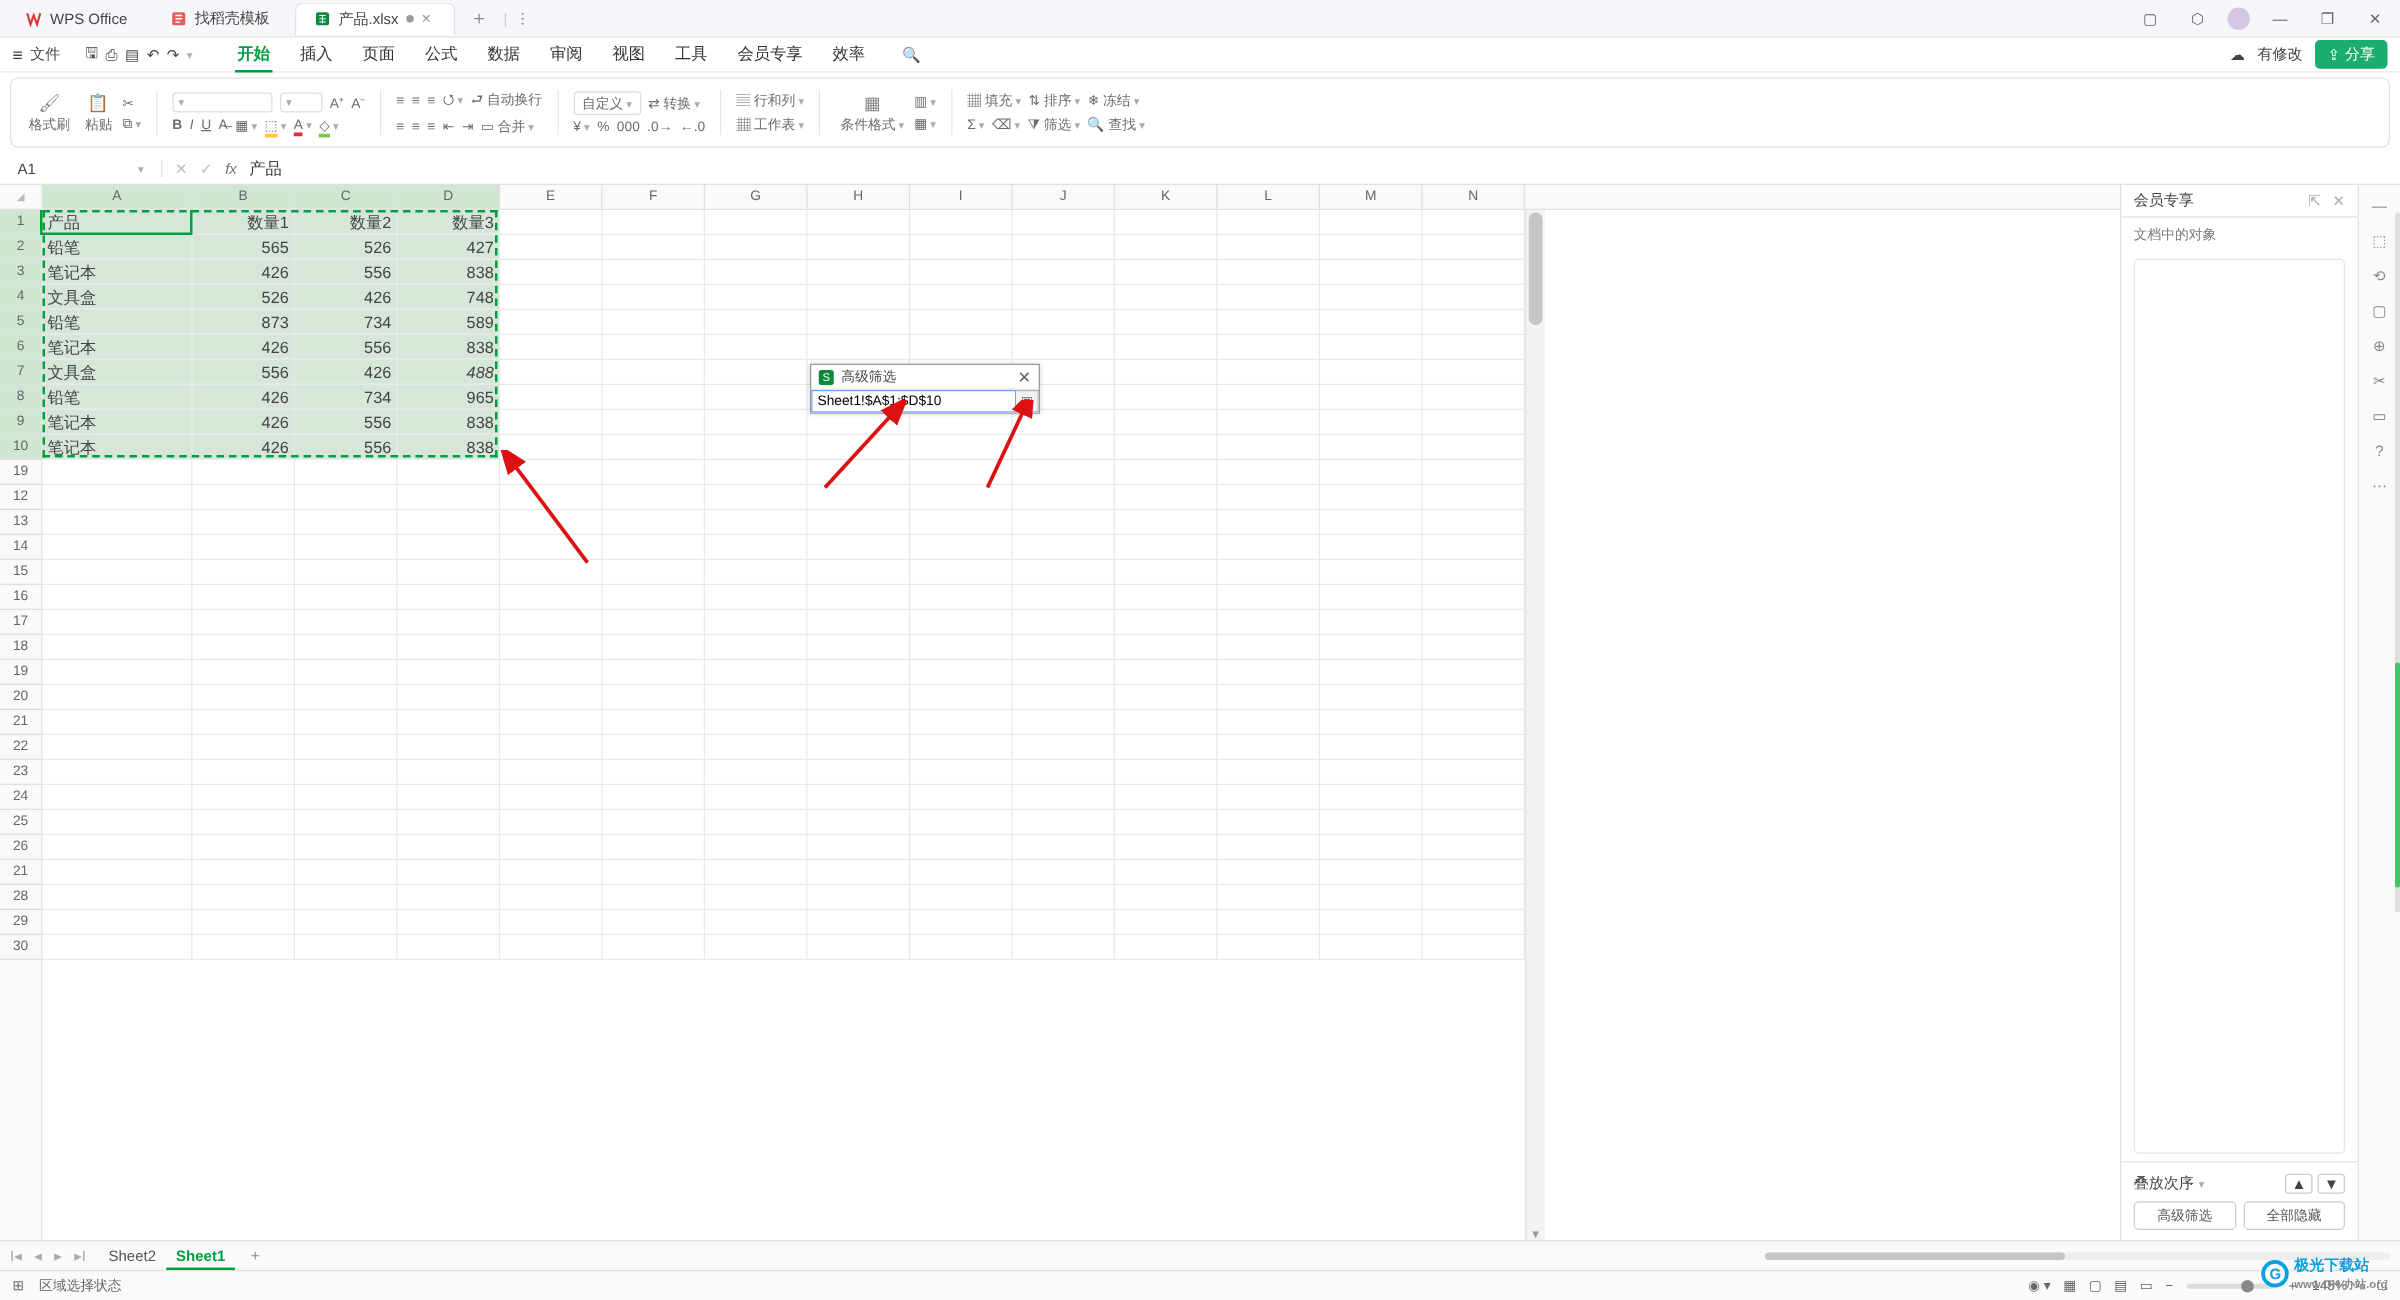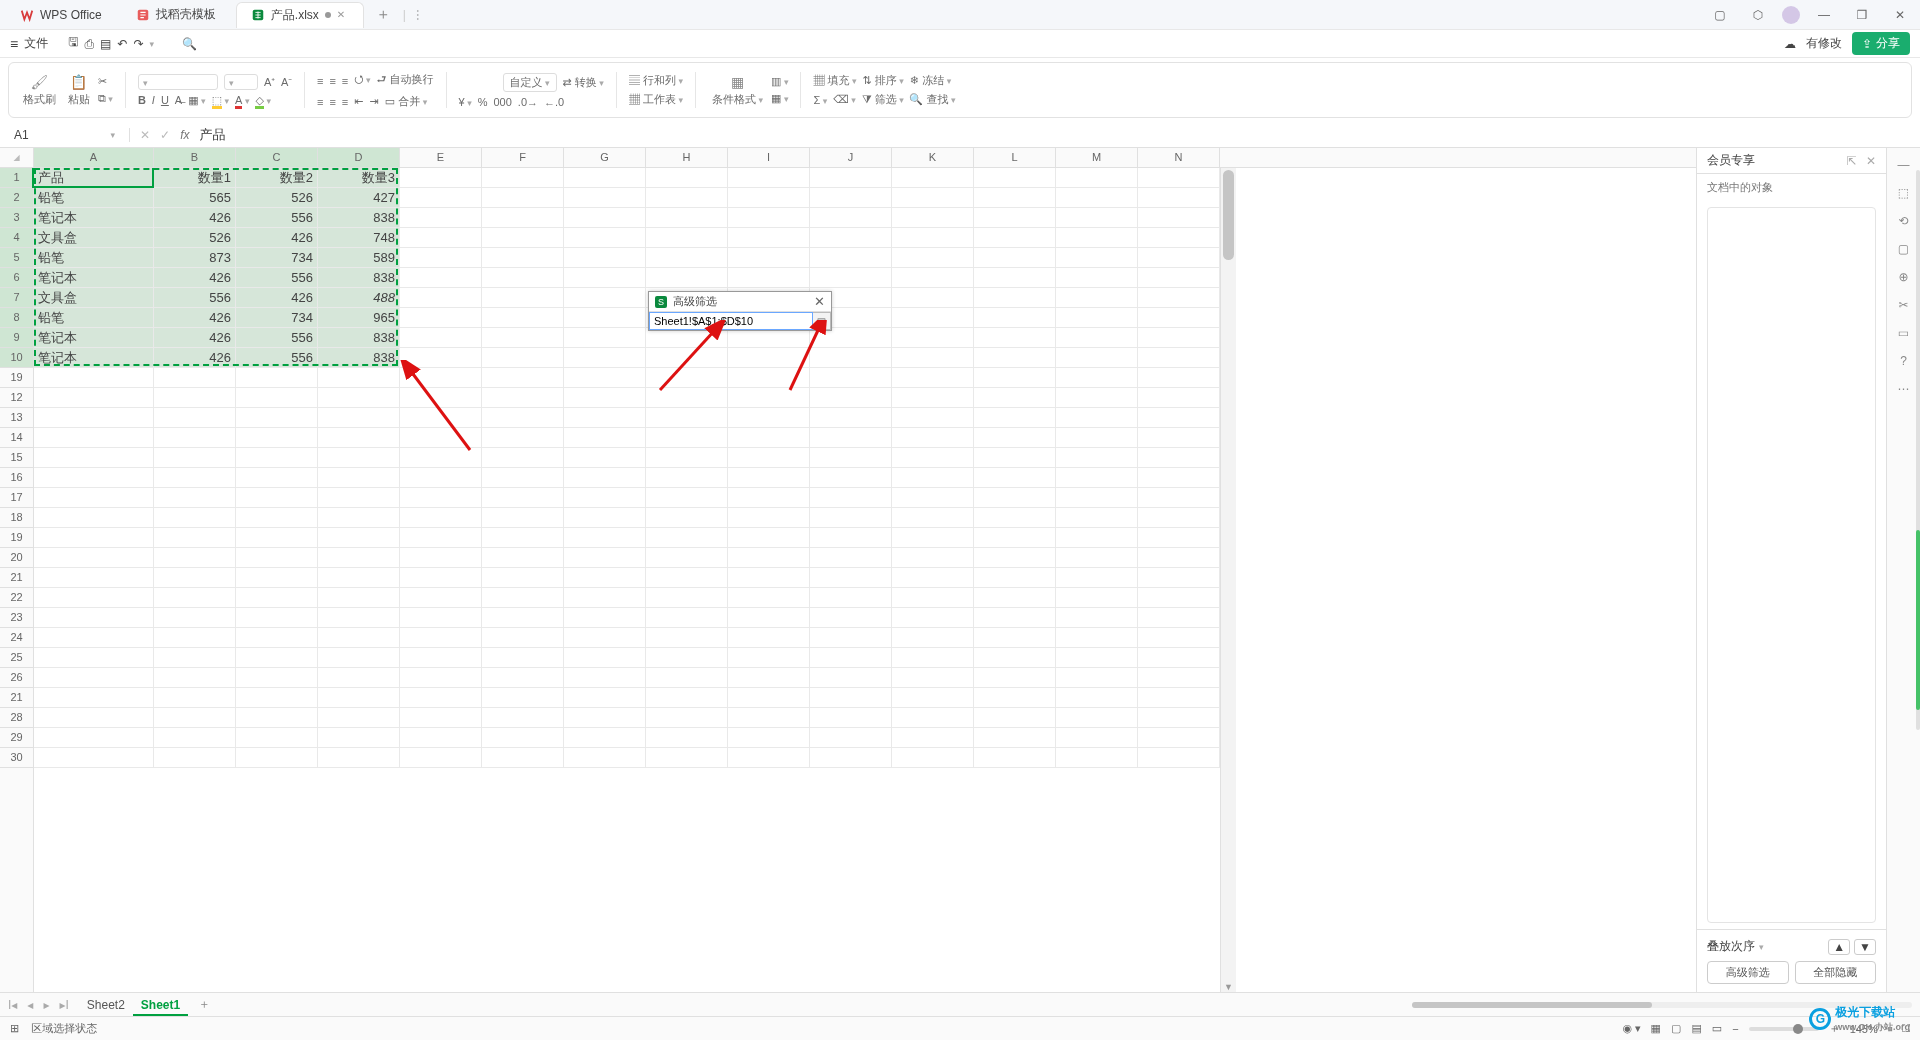--- a/index.html
+++ b/index.html
@@ -164,20 +164,32 @@
     <span style="font-size:14px;">≡</span>
     <span>文件</span>
     <span style="width:8px;"></span>
     <span>🖫</span>
     <span>⎙</span>
     <span>▤</span>
     <span>↶</span>
     <span>↷</span>
     <span style="font-size:9px;color:#aaa;">▾</span>
   </div>
+  <div class="rtabs" id="rtabs">
+      <span class="rtab active">开始</span>
+      <span class="rtab">插入</span>
+      <span class="rtab">页面</span>
+      <span class="rtab">公式</span>
+      <span class="rtab">数据</span>
+      <span class="rtab">审阅</span>
+      <span class="rtab">视图</span>
+      <span class="rtab">工具</span>
+      <span class="rtab">会员专享</span>
+      <span class="rtab">效率</span>
+    </div>
   <span style="margin-left:14px;color:#888;">🔍</span>
   <div class="right">
     <span>☁</span>
     <span>有修改</span>
     <div class="share-btn">
       <span>⇪</span>
       <span>分享</span>
     </div>
   </div>
 </div>
@@ -235,21 +247,21 @@
         <span>⇤</span>
         <span>⇥</span>
         <span class="dd">▭ <span>合并</span></span>
       </div>
     </div>
   </div>
   <div class="rsep"></div>
   <div class="rgroup">
     <div class="rrowcol">
       <div class="rrow">
-        <span class="dd" style="border:1px solid #ddd;padding:1px 6px;border-radius:3px;margin-left:44px;">自定义</span>
+        <span class="dd" style="border:1px solid #ddd;padding:1px 6px;border-radius:3px;">自定义</span>
         <span class="dd">⇄ <span>转换</span></span>
       </div>
       <div class="rrow">
         <span class="dd">¥</span>
         <span>%</span>
         <span>000</span>
         <span>.0→</span>
         <span>←.0</span>
       </div>
     </div>

